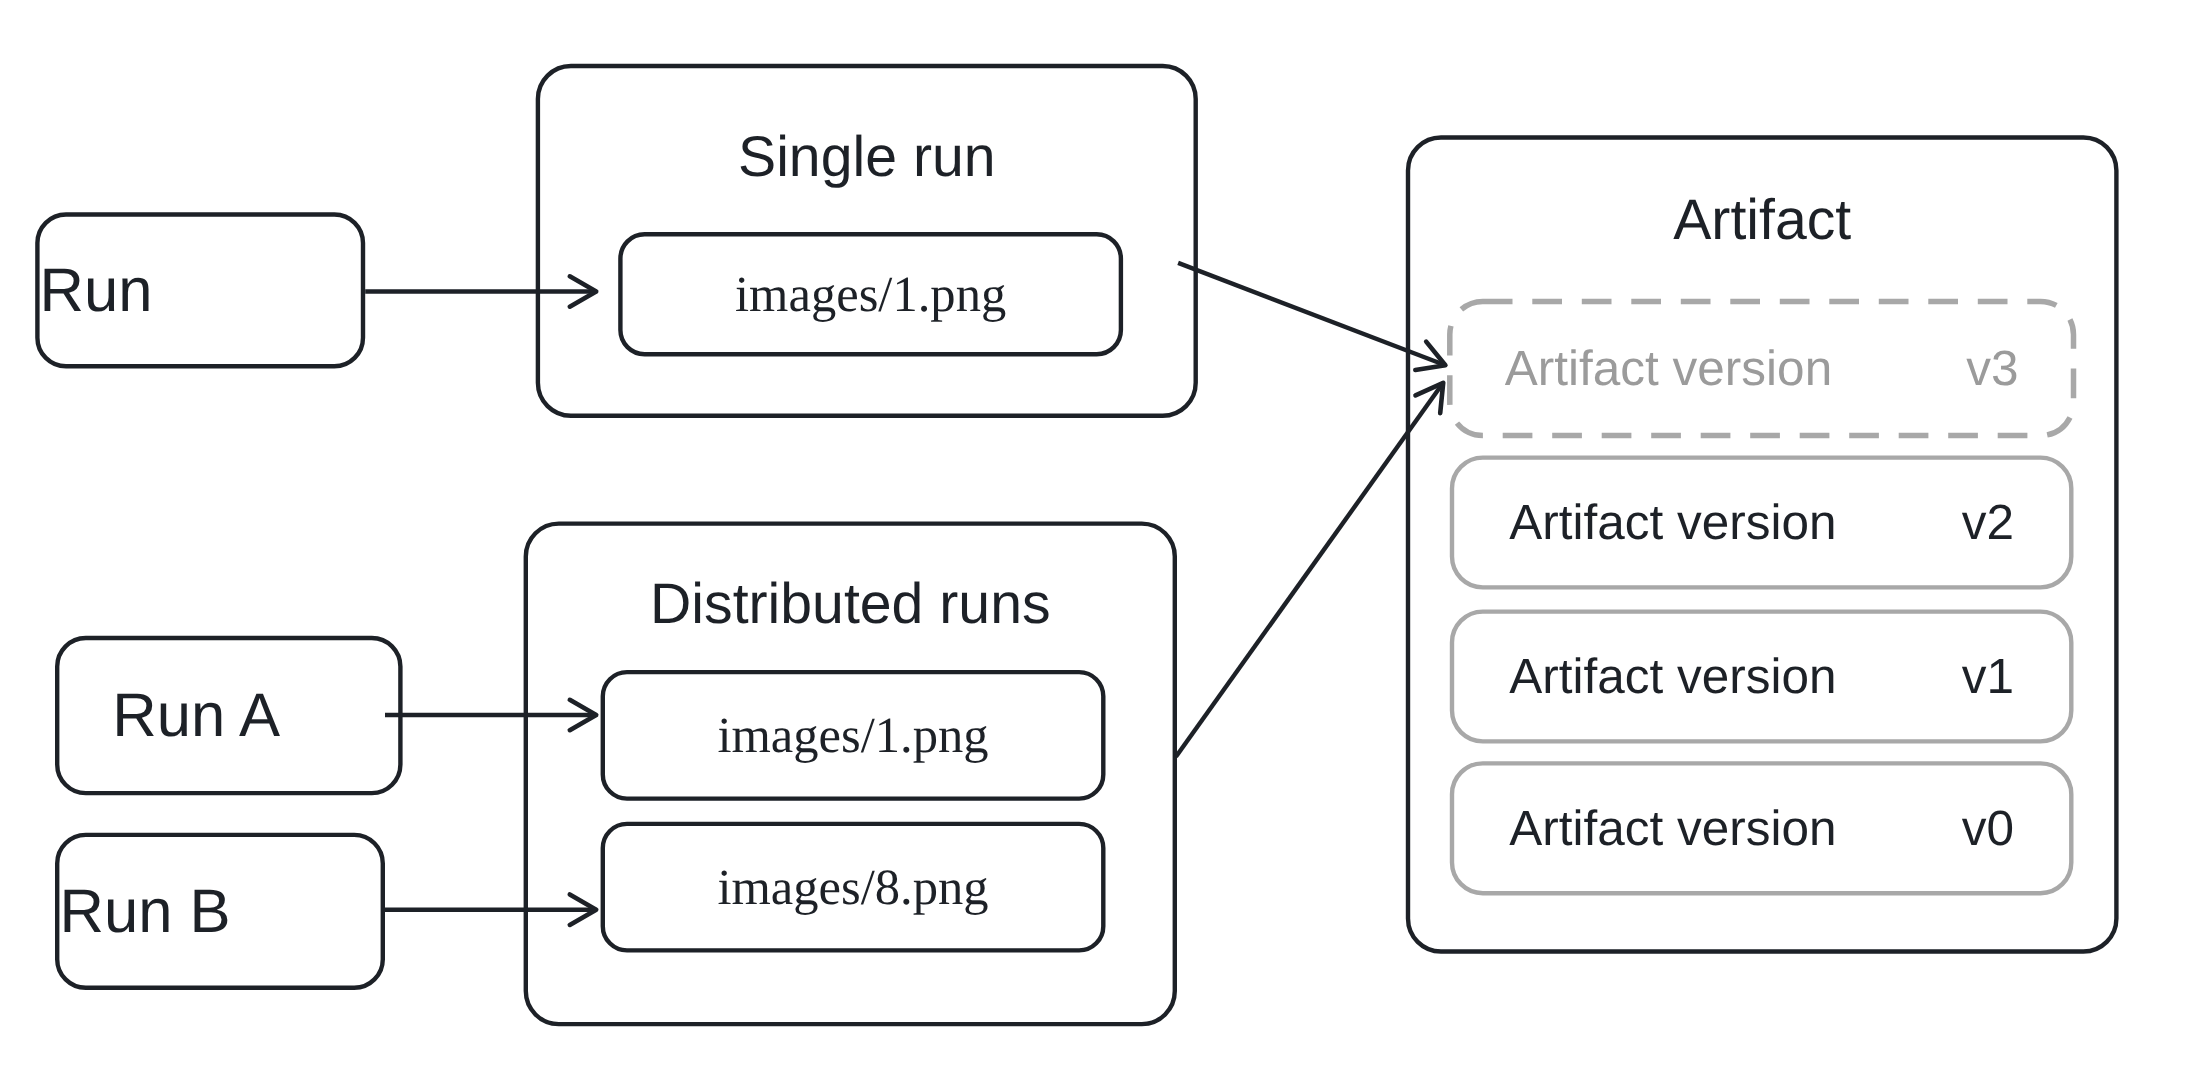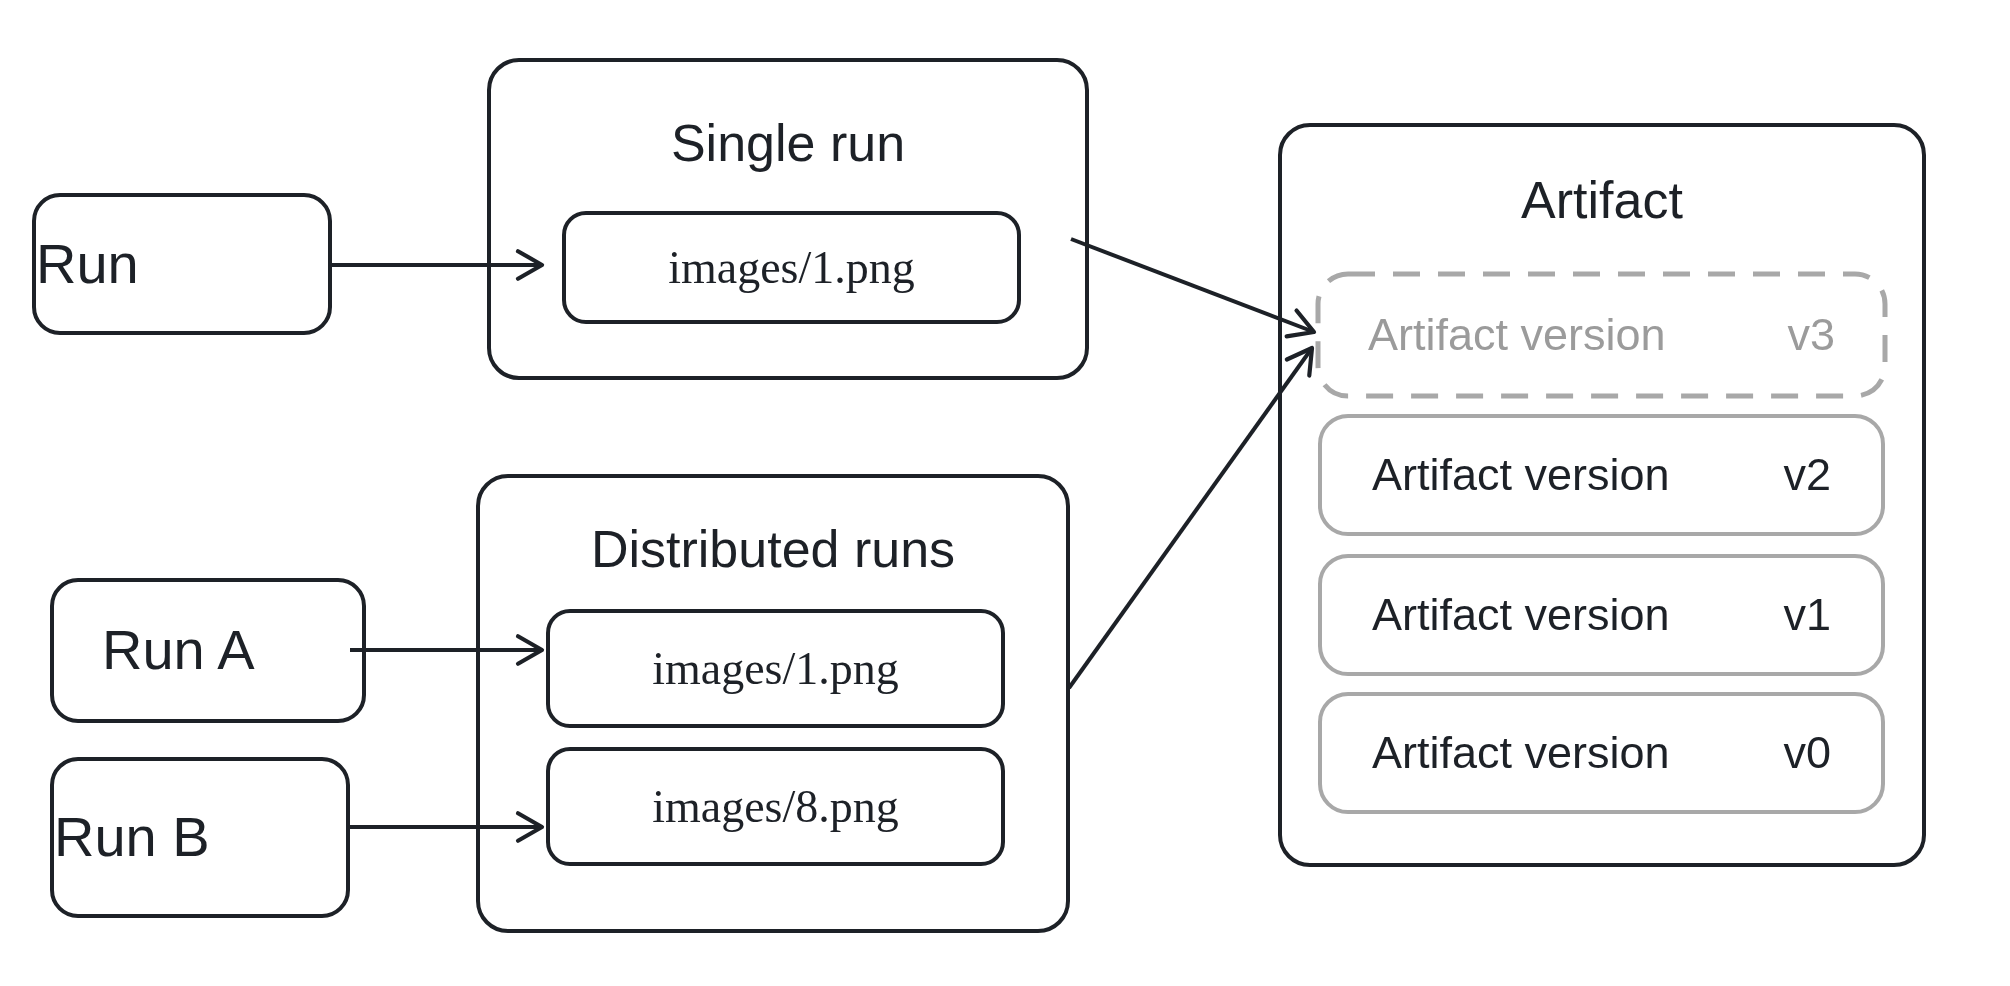--- a/index.html
+++ b/index.html
@@ -83,21 +83,21 @@
   <div class="node group" style="left:471px; top:58px; width:602px; height:322px;margin-left:16px;">
     <div class="group-title" style="top:49px;">Single run</div>
     <div class="node file-box" style="left:71px; top:149px; width:459px; height:113px;">
       <span>images/1.png</span>
     </div>
   </div>
 
   <div class="node run-box" style="left:50px; top:578px; width:316px; height:145px;padding-left:48px;">
     <span>Run A</span>
   </div>
-  <div class="node run-box" style="left:50px; top:757px; width:300px; height:161px;">
+  <div class="node run-box" style="left:50px; top:757px; width:300px; height:143px;">
     <span>Run B</span>
   </div>
 
   <div class="node group" style="left:476px; top:474px; width:594px; height:459px;">
     <div class="group-title" style="top:39px;">Distributed runs</div>
     <div class="node file-box" style="left:66px; top:131px; width:459px; height:119px;">
       <span>images/1.png</span>
     </div>
     <div class="node file-box" style="left:66px; top:269px; width:459px; height:119px;">
       <span>images/8.png</span>

